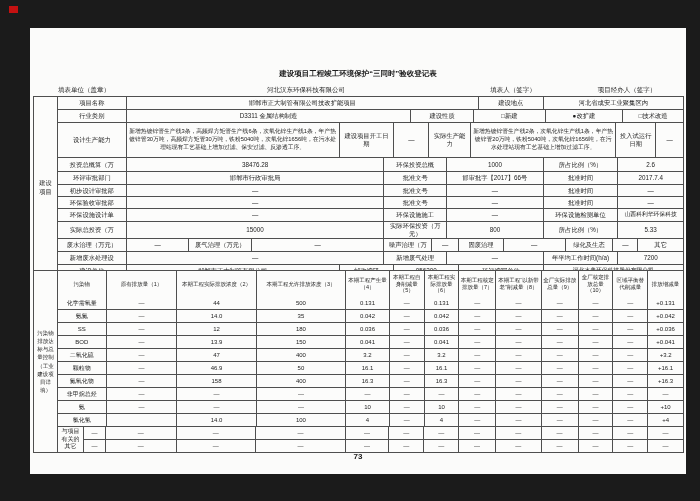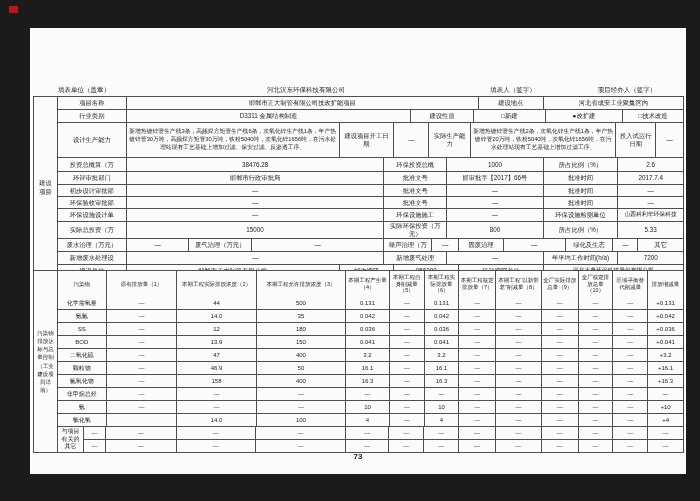--- a/index.html
+++ b/index.html
@@ -35,20 +35,21 @@
   .other-rows .lrow + .lrow{border-top:1px solid #4f4f4f;}
   .page-number{position:absolute;top:424px;left:0;width:100%;text-align:center;font-size:8px;font-weight:600;}
 </style>
 </head>
 <body>
 
 <div class="corner-dot"></div>
 
 <div class="page">
 
+  <div class="form-title">建设项目工程竣工环境保护“三同时”验收登记表</div>
 
   <div class="fill-row">
     <div class="fc1">填表单位（盖章）</div>
     <div class="fc2">河北汉东环保科技有限公司</div>
     <div class="fc3">填表人（签字）</div>
     <div class="fc4">项目经办人（签字）</div>
   </div>
 
   <div class="tbl upper">
     <div class="side">建设项目</div>

